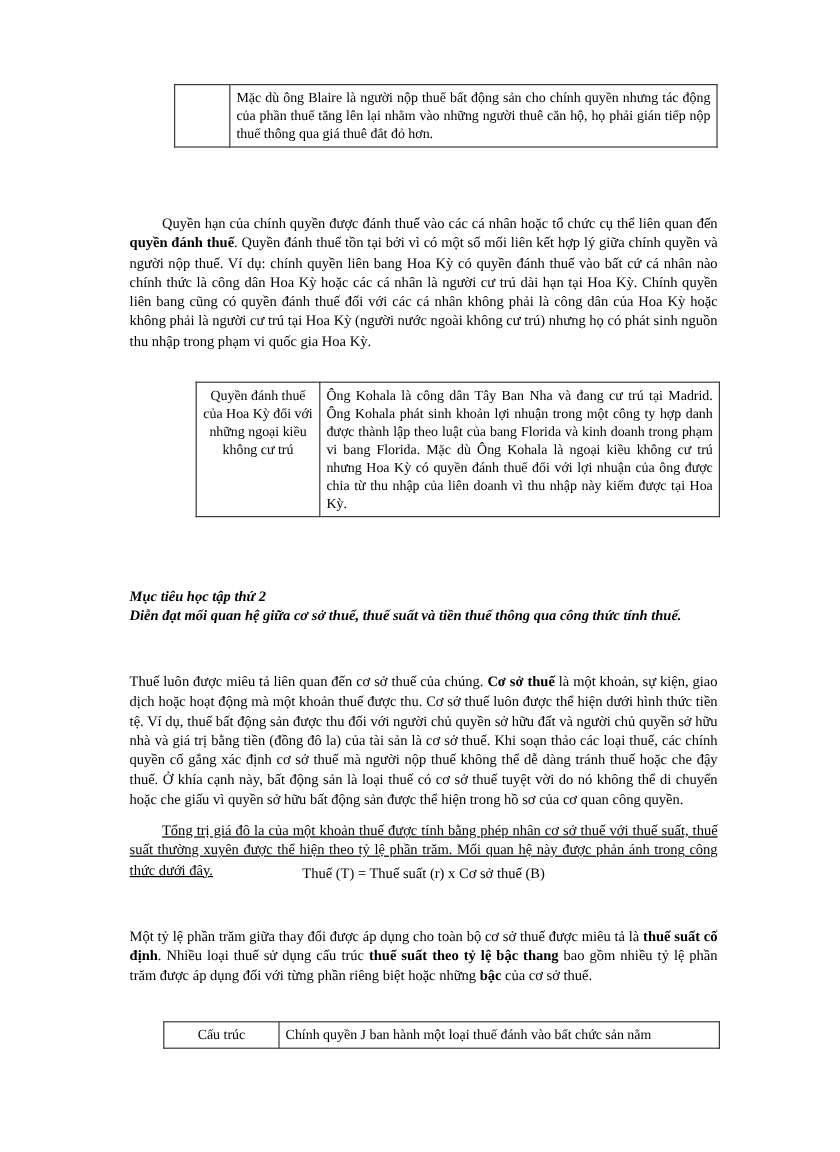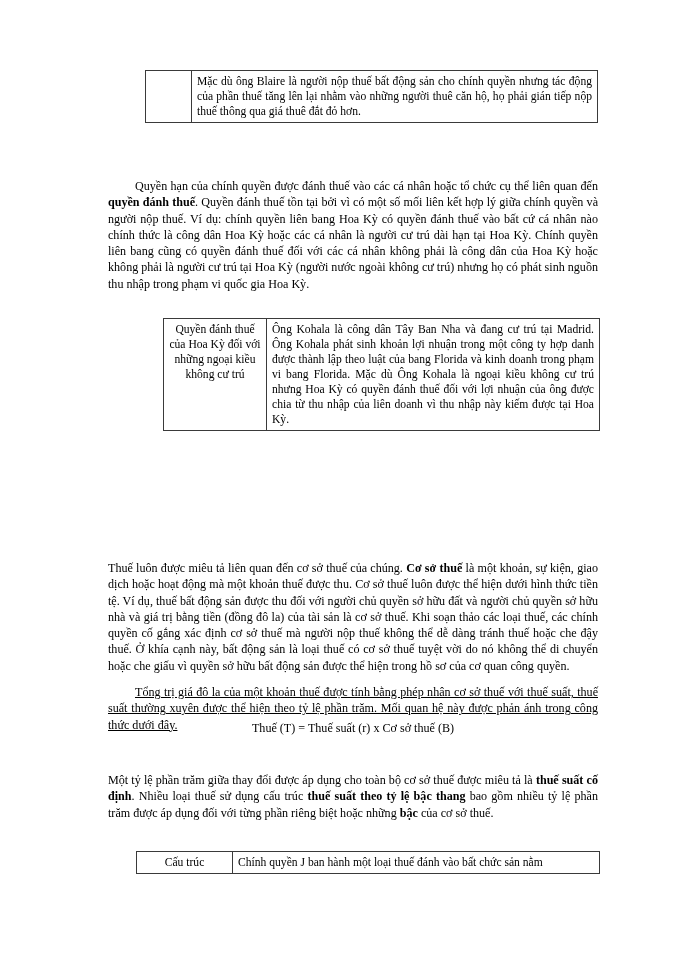--- a/index.html
+++ b/index.html
@@ -150,20 +150,22 @@
     <table class="doc-table table-two">
       <tbody>
           <tr>
         <td class="label-cell">Quyền đánh thuế của Hoa Kỳ đối với những ngoại kiều không cư trú</td>
         <td class="body-cell">Ông Kohala là công dân Tây Ban Nha và đang cư trú tại Madrid. Ông Kohala phát sinh khoản lợi nhuận trong một công ty hợp danh được thành lập theo luật của bang Florida và kinh doanh trong phạm vi bang Florida. Mặc dù Ông Kohala là ngoại kiều không cư trú nhưng Hoa Kỳ có quyền đánh thuế đối với lợi nhuận của ông được chia từ thu nhập của liên doanh vì thu nhập này kiếm được tại Hoa Kỳ.</td>
       </tr>
     </tbody>
       </table>
 
     <div class="heading-block">
+      <p class="h-bolditalic">Mục tiêu học tập thứ 2</p>
+      <p class="h-bolditalic">Diễn đạt mối quan hệ giữa cơ sở thuế, thuế suất và tiền thuế thông qua công thức tính thuế.</p>
     </div>
 
     <p class="para p-thue-luon">
       <span>Thuế luôn được miêu tả liên quan đến cơ sở thuế của chúng. </span><b>Cơ sở thuế</b><span> là một khoản, sự kiện, giao dịch hoặc hoạt động mà một khoản thuế được thu. Cơ sở thuế luôn được thể hiện dưới hình thức tiền tệ. Ví dụ, thuế bất động sản được thu đối với người chủ quyền sở hữu đất và người chủ quyền sở hữu nhà và giá trị bằng tiền (đồng đô la) của tài sản là cơ sở thuế. Khi soạn thảo các loại thuế, các chính quyền cố gắng xác định cơ sở thuế mà người nộp thuế không thể dễ dàng tránh thuế hoặc che đậy thuế. Ở khía cạnh này, bất động sản là loại thuế có cơ sở thuế tuyệt vời do nó không thể di chuyển hoặc che giấu vì quyền sở hữu bất động sản được thể hiện trong hồ sơ của cơ quan công quyền.</span>
     </p>
 
     <p class="para p-tong-tri">
       <span class="indent"></span><span>Tổng trị giá đô la của một khoản thuế được tính bằng phép nhân cơ sở thuế với thuế suất, thuế suất thường xuyên được thể hiện theo tỷ lệ phần trăm. Mối quan hệ này được phản ánh trong công thức dưới đây.</span>
     </p>
 

